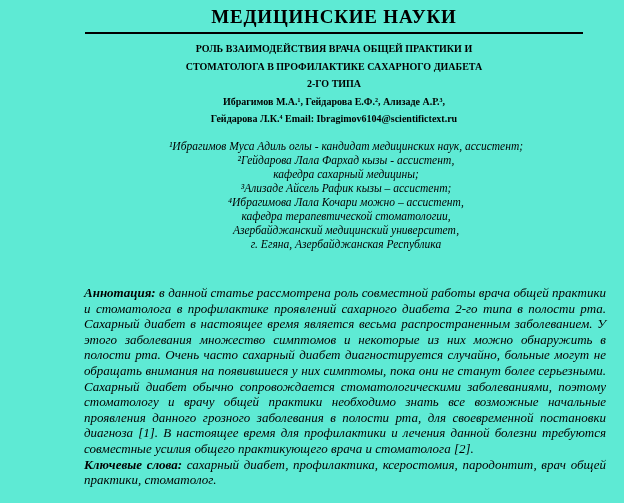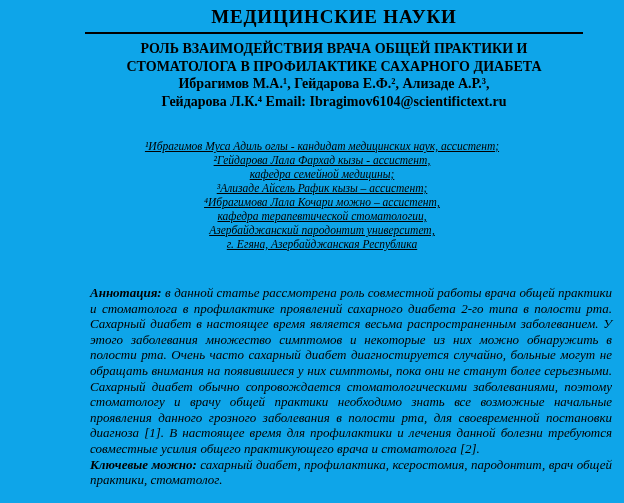--- a/index.html
+++ b/index.html
@@ -4,21 +4,21 @@
 <style>
   html, body {
     margin: 0;
     padding: 0;
     background: #ffffff;
   }
   .page {
     position: relative;
     width: 624px;
     height: 503px;
-    background: #0ea5e9;
+    background: #5eead4;
     color: #000000;
     font-family: "Liberation Serif", "DejaVu Serif", serif;
     overflow: hidden;
   }
   .masthead {
     position: absolute;
     left: 84px;
     top: 5px;
     width: 500px;
     text-align: center;
@@ -36,73 +36,72 @@
     height: 0;
     border-top: 2px solid #000000;
   }
   .heading {
     position: absolute;
     left: 84px;
     top: 40px;
     width: 500px;
     text-align: center;
     font-weight: bold;
-    font-size: 14px;
+    font-size: 10px;
     line-height: 17.5px;
   }
   .affiliations {
     position: absolute;
-    left: 72px;
+    left: 96px;
     top: 139px;
     width: 500px;
     text-align: center;
     font-style: italic;
     font-size: 11.5px;
     line-height: 14px;
-    text-decoration: underline;
   }
   .body-text {
     position: absolute;
     left: 84px;
     top: 285px;
     width: 522px;
     text-align: justify;
     font-style: italic;
     font-size: 13px;
     line-height: 15.6px;
-    margin-left: 6px;
   }
   .body-text p { margin: 0; }
   .run-label { font-weight: bold; }
 </style>
 </head>
 <body>
 
 <div class="page">
 
   <div class="masthead">МЕДИЦИНСКИЕ НАУКИ</div>
 
   <div class="rule"></div>
 
   <div class="heading">
     <div>РОЛЬ ВЗАИМОДЕЙСТВИЯ ВРАЧА ОБЩЕЙ ПРАКТИКИ И</div>
     <div>СТОМАТОЛОГА В ПРОФИЛАКТИКЕ САХАРНОГО ДИАБЕТА</div>
+    <div>2-ГО ТИПА</div>
     <div>Ибрагимов М.А.¹, Гейдарова Е.Ф.², Ализаде А.Р.³,</div>
     <div>Гейдарова Л.К.⁴ Email: Ibragimov6104@scientifictext.ru</div>
   </div>
 
   <div class="affiliations">
     <div>¹Ибрагимов Муса Адиль оглы - кандидат медицинских наук, ассистент;</div>
     <div>²Гейдарова Лала Фархад кызы - ассистент,</div>
-    <div>кафедра семейной медицины;</div>
+    <div>кафедра сахарный медицины;</div>
     <div>³Ализаде Айсель Рафик кызы – ассистент;</div>
     <div>⁴Ибрагимова Лала Кочари можно – ассистент,</div>
     <div>кафедра терапевтической стоматологии,</div>
-    <div>Азербайджанский пародонтит университет,</div>
+    <div>Азербайджанский медицинский университет,</div>
     <div>г. Егяна, Азербайджанская Республика</div>
   </div>
 
   <div class="body-text">
     <p><span class="run-label">Аннотация:</span><span> в данной статье рассмотрена роль совместной работы врача общей практики и стоматолога в профилактике проявлений сахарного диабета 2-го типа в полости рта. Сахарный диабет в настоящее время является весьма распространенным заболеванием. У этого заболевания множество симптомов и некоторые из них можно обнаружить в полости рта. Очень часто сахарный диабет диагностируется случайно, больные могут не обращать внимания на появившиеся у них симптомы, пока они не станут более серьезными. Сахарный диабет обычно сопровождается стоматологическими заболеваниями, поэтому стоматологу и врачу общей практики необходимо знать все возможные начальные проявления данного грозного заболевания в полости рта, для своевременной постановки диагноза [1]. В настоящее время для профилактики и лечения данной болезни требуются совместные усилия общего практикующего врача и стоматолога [2].</span></p>
-    <p><span class="run-label">Ключевые можно:</span><span> сахарный диабет, профилактика, ксеростомия, пародонтит, врач общей практики, стоматолог.</span></p>
+    <p><span class="run-label">Ключевые слова:</span><span> сахарный диабет, профилактика, ксеростомия, пародонтит, врач общей практики, стоматолог.</span></p>
   </div>
 
 </div>
 
 </body></html>

